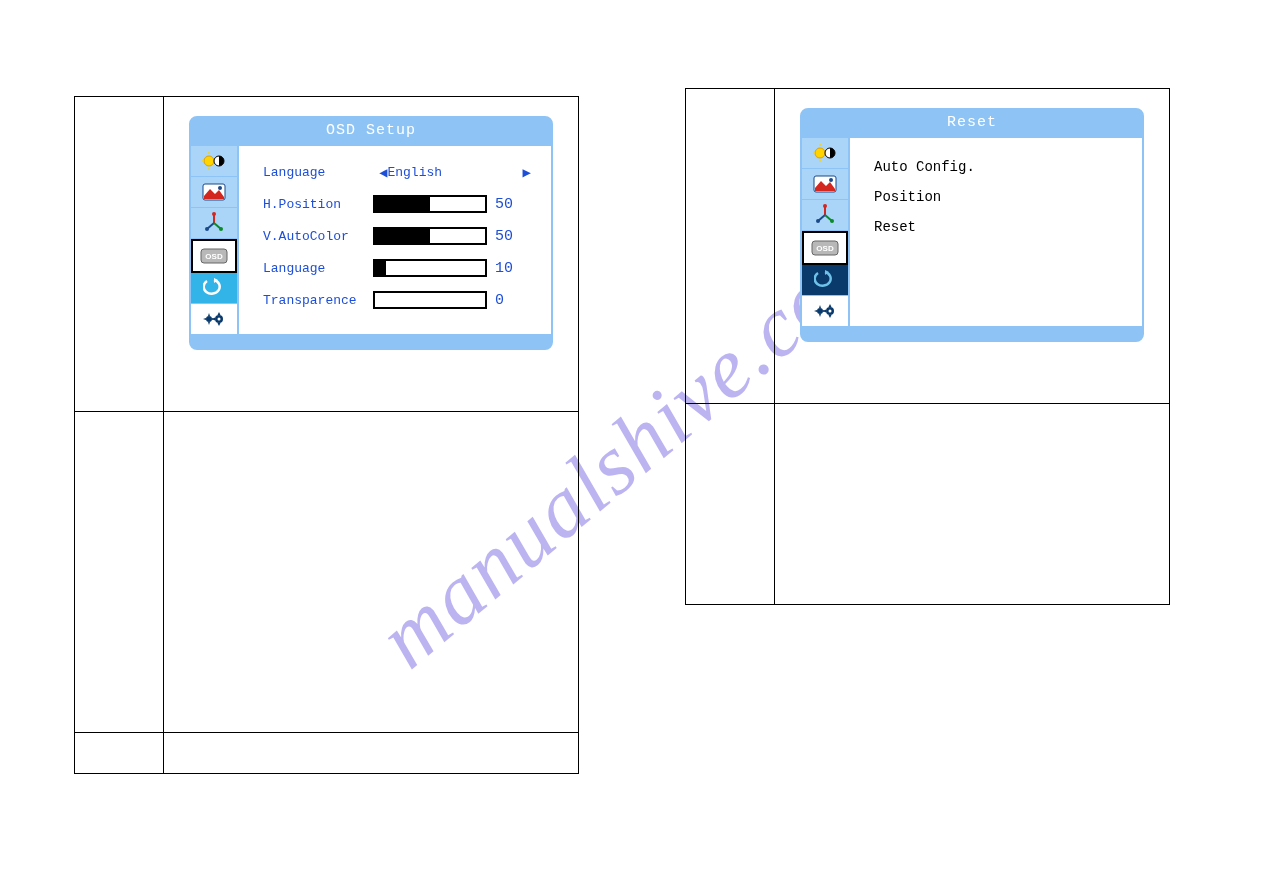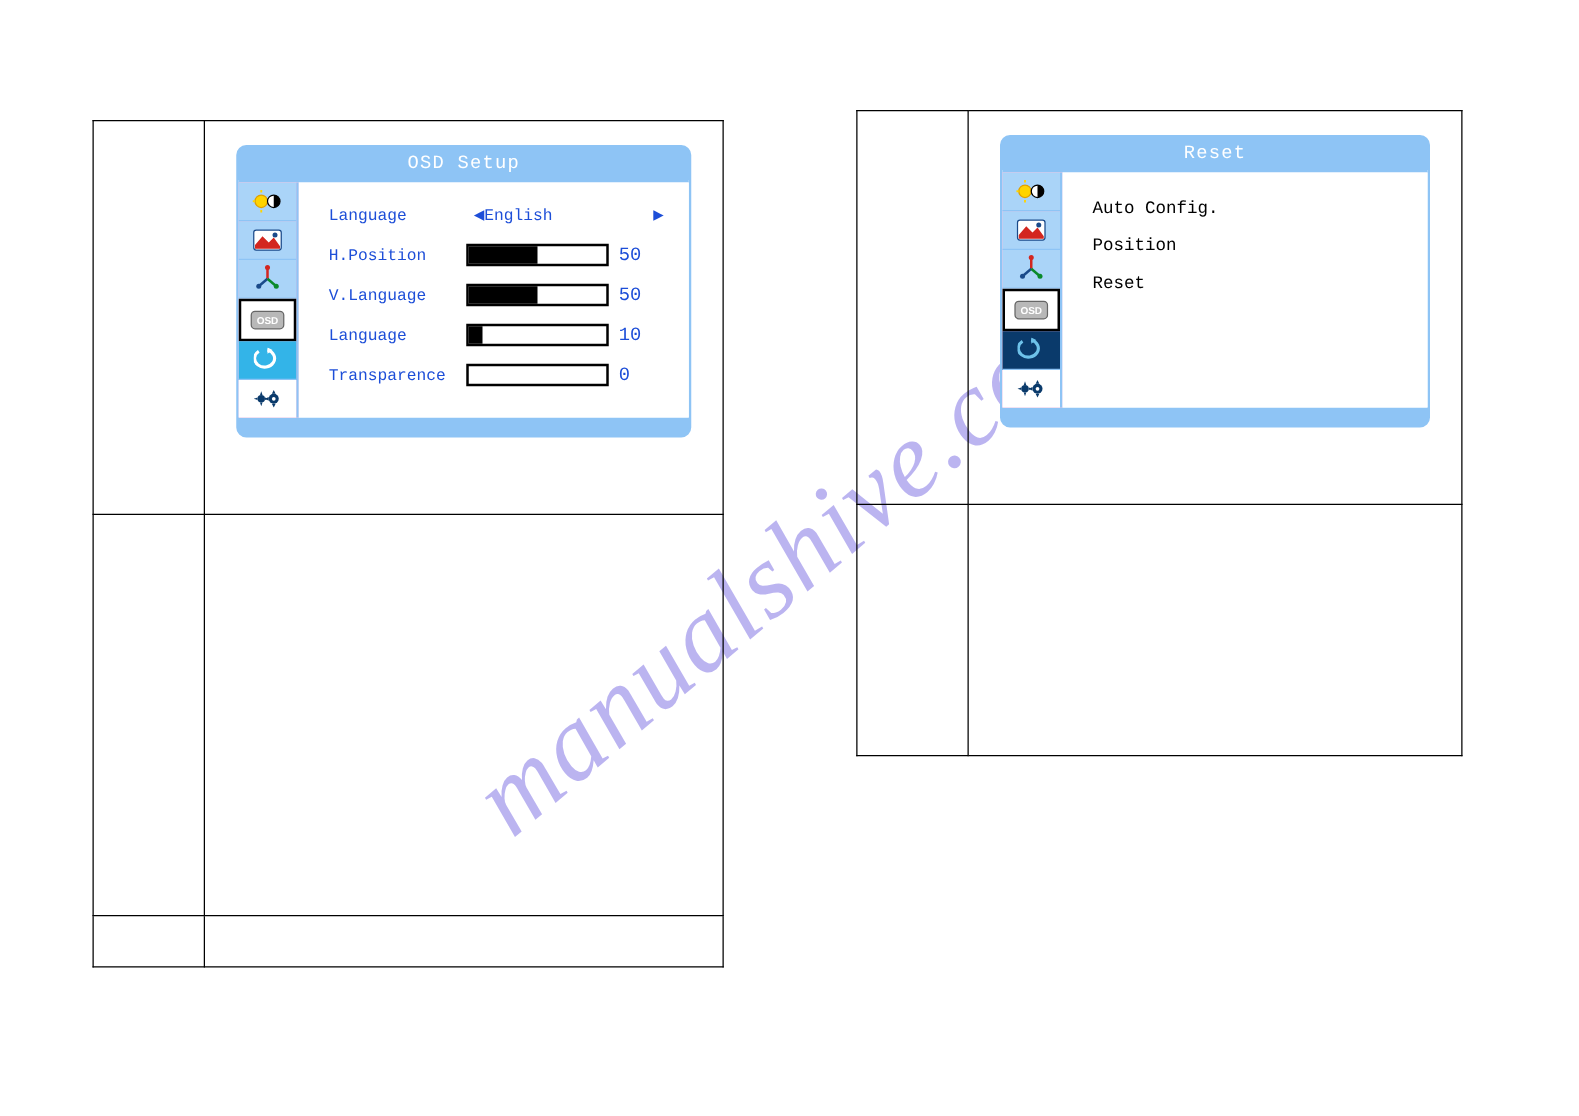--- a/index.html
+++ b/index.html
@@ -164,21 +164,21 @@
               <div class="row">
                 <span class="lbl">H.Position</span>
                 <span class="progress-wrap">
                   <span class="bar">
                         <span class="fill" style="width:50%"></span>
                       </span>
                   <span class="val">50</span>
                 </span>
               </div>
               <div class="row">
-                <span class="lbl">V.Language</span>
+                <span class="lbl">V.AutoColor</span>
                 <span class="progress-wrap">
                   <span class="bar">
                         <span class="fill" style="width:50%"></span>
                       </span>
                   <span class="val">50</span>
                 </span>
               </div>
               <div class="row">
                 <span class="lbl">Language</span>
                 <span class="progress-wrap">

